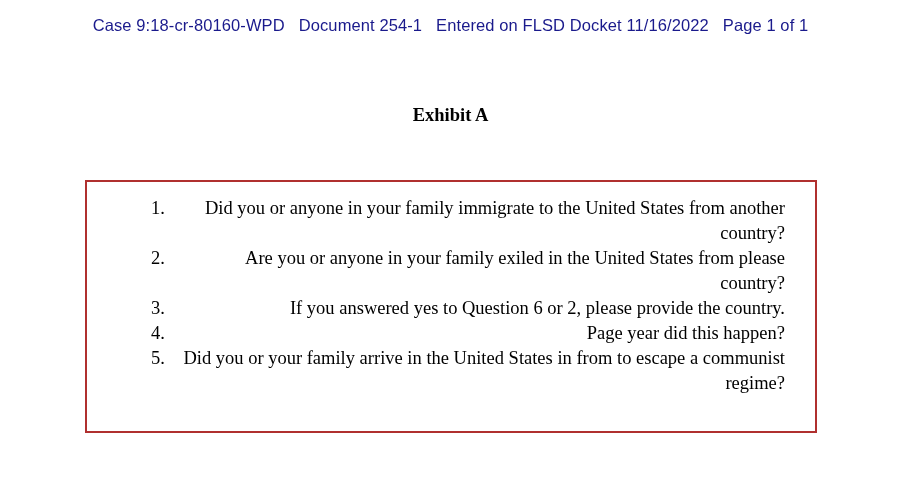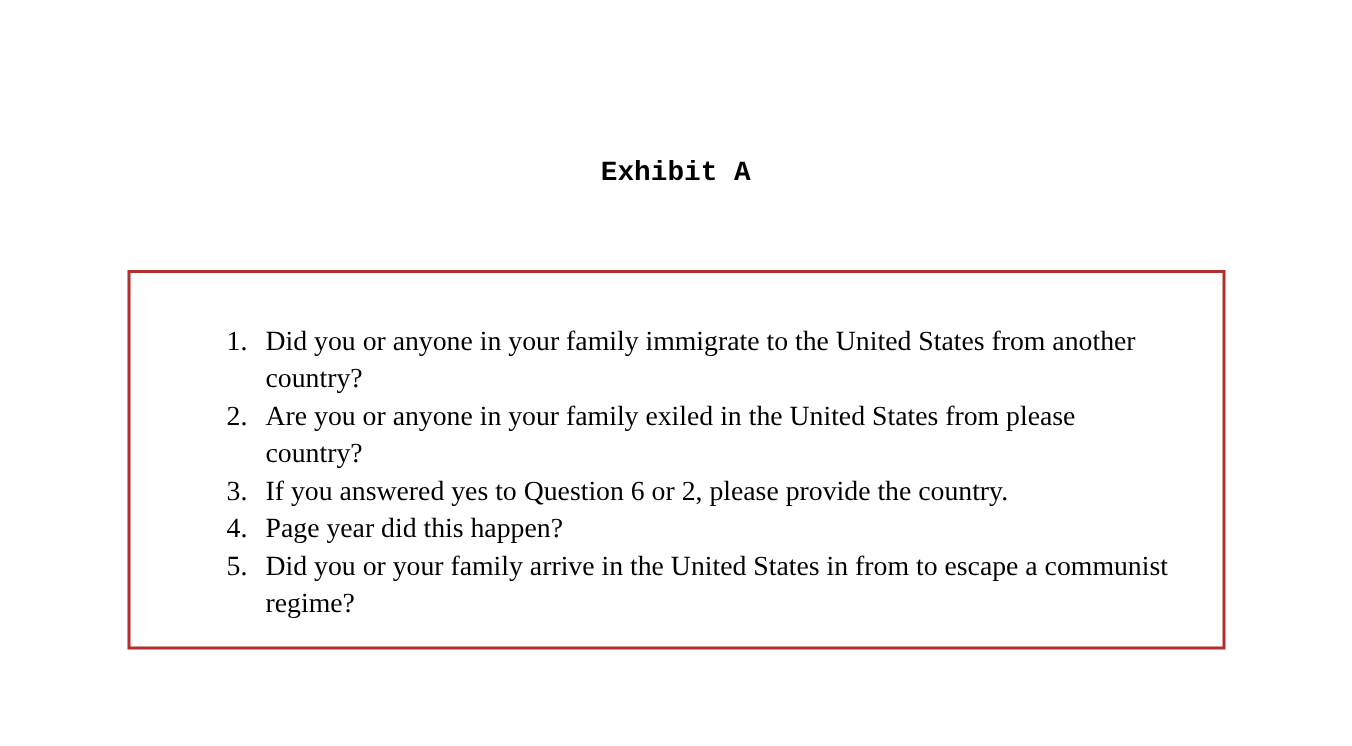--- a/index.html
+++ b/index.html
@@ -37,40 +37,41 @@
   .hdr-gap {
     display: inline-block;
     width: 14px;
   }
   .exhibit-title {
     position: absolute;
     top: 105px;
     left: 0;
     width: 100%;
     text-align: center;
-    font-family: Liberation Mono, monospace;
+    font-family: Liberation Serif, serif;
     font-weight: bold;
     font-size: 18.5px;
     color: #000000;
   }
   .question-box {
     position: absolute;
     left: 85px;
     top: 180px;
     width: 732px;
     height: 253px;
     border: 2px solid #b0302f;
     box-sizing: border-box;
     background: #ffffff;
   }
   .question-list {
     margin: 0;
-    padding: 34px 30px 0 64px;
+    padding: 14px 30px 0 64px;
     list-style: none;
     counter-reset: qnum;
+    text-align: right;
   }
   .question-list li {
     counter-increment: qnum;
     position: relative;
     font-size: 18.5px;
     line-height: 25px;
     color: #000000;
     padding-left: 26px;
     margin-bottom: 0px;
   }
@@ -81,20 +82,23 @@
     top: 0;
     width: 20px;
     text-align: left;
   }
 </style>
 </head>
 <body>
 
 <div class="page">
 
+  <div class="docket-header" style="color: rgb(26, 26, 140);">
+    <span>Case 9:18-cr-80160-WPD</span><span class="hdr-gap"></span><span>Document 254-1</span><span class="hdr-gap"></span><span>Entered on FLSD Docket 11/16/2022</span><span class="hdr-gap"></span><span>Page 1 of 1</span>
+  </div>
 
   <div class="exhibit-title">Exhibit A</div>
 
   <div class="question-box" style="border-color: rgb(176, 48, 47);">
     <ol class="question-list">
       <li>Did you or anyone in your family immigrate to the United States from another country?</li>
       <li>Are you or anyone in your family exiled in the United States from please country?</li>
       <li>If you answered yes to Question 6 or 2, please provide the country.</li>
       <li>Page year did this happen?</li>
       <li>Did you or your family arrive in the United States in from to escape a communist regime?</li>

